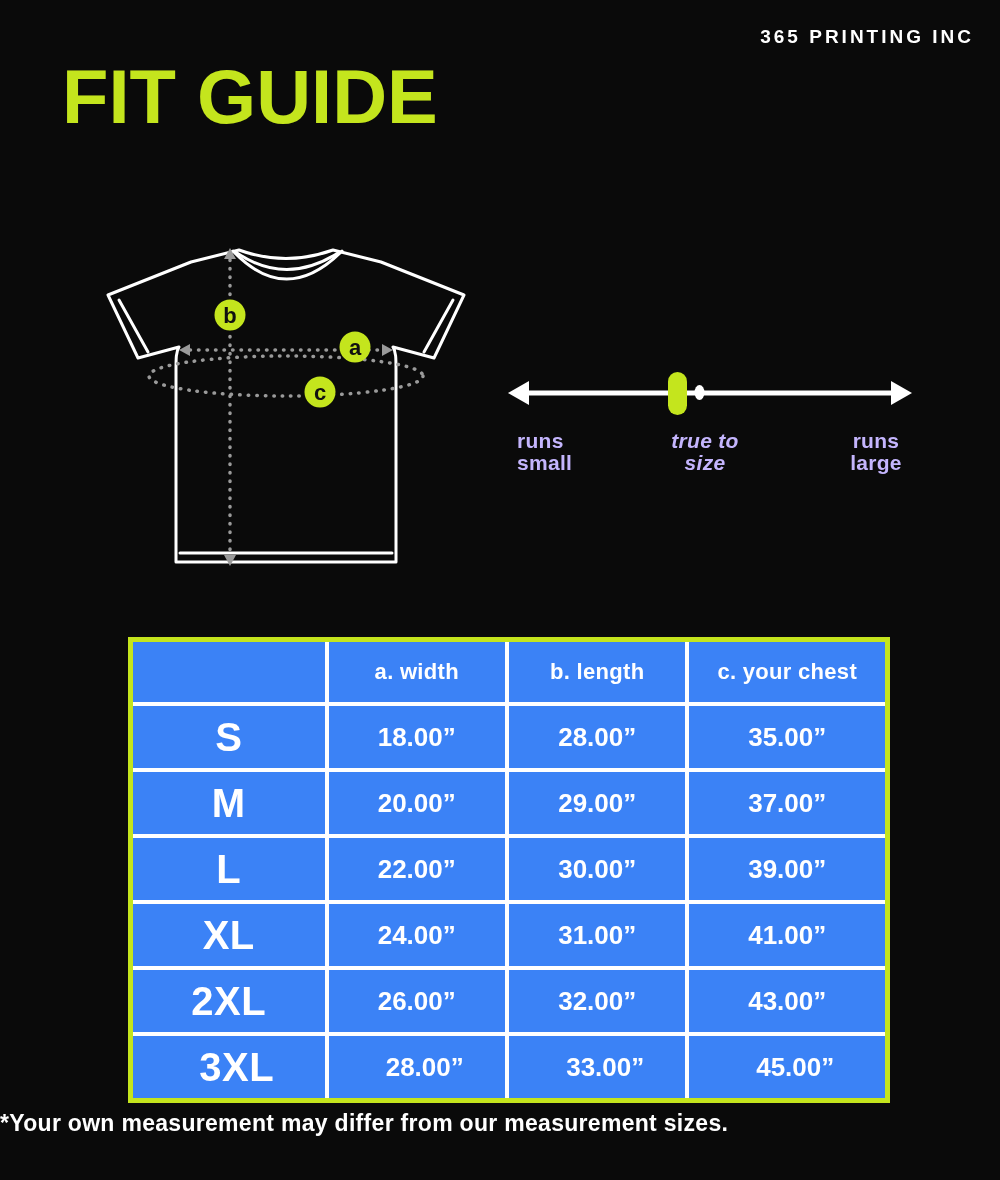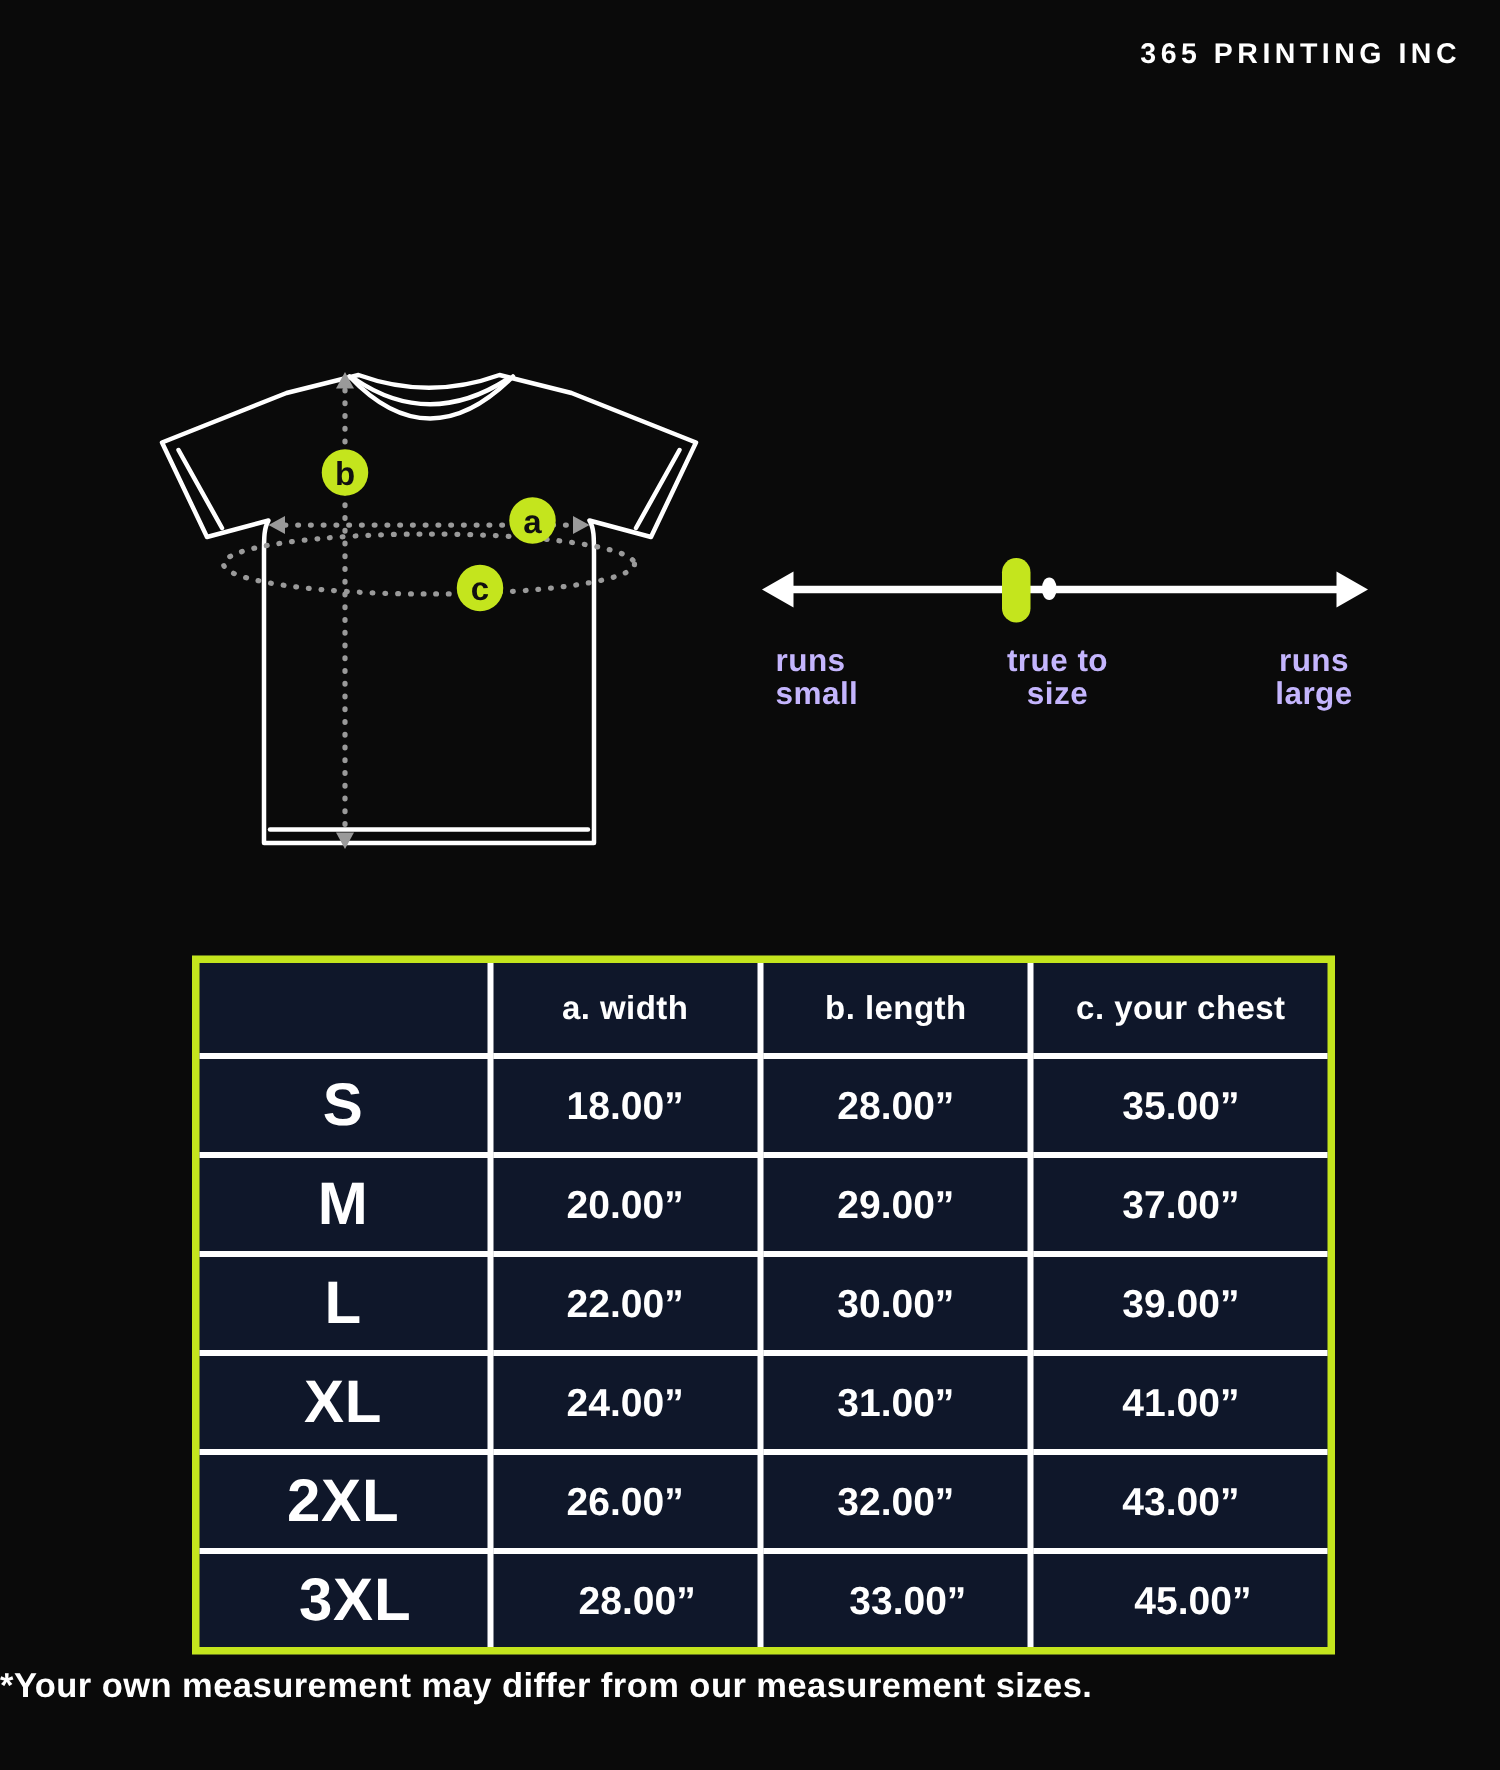--- a/index.html
+++ b/index.html
@@ -25,27 +25,27 @@
   
   .shirt-svg { position:absolute; left:93px; top:240px; }
   .scale-svg { position:absolute; left:505px; top:369px; }
   .scale-labels { position:absolute; left:505px; top:424px; width:410px; height:62px; }
   .scale-label {
     position:absolute; top:6px; font-size:21px; font-weight:800;
     line-height:1.06; letter-spacing:0.3px; color:#c4b5fd;
   }
   .scale-label span { display:block; }
   .lbl-left  { left:12px; text-align:left; }
-  .lbl-center{ left:200px; transform:translateX(-50%); text-align:center; }
+  .lbl-center{ left:200px; transform:translateX(-50%); text-align:center;font-style:italic; }
   .lbl-right { left:371px; transform:translateX(-50%); text-align:center; }
   
   .size-table {
     position:absolute; left:128px; top:637px; width:762px;
     border:5px solid #c4e51d; border-collapse:separate; border-spacing:0;
-    text-align:center; color:#fff; table-layout:fixed; background:#0f172a;
+    text-align:center; color:#fff; table-layout:fixed; background:#3b82f6;
   }
   .size-table th, .size-table td {
     border-right:4px solid #fff; border-bottom:4px solid #fff;
     padding:0; vertical-align:middle;
   }
   .size-table th:last-child, .size-table td:last-child { border-right:none; }
   .size-table tr:last-child td { border-bottom:none;padding-left:16px; }
   .size-table th { height:60px; font-size:22px; font-weight:700; letter-spacing:0.3px; }
   .size-table td { height:62px; }
   .cell-size { font-size:40px; font-weight:700; letter-spacing:0.5px; }
@@ -57,20 +57,21 @@
   }
 </style>
 </head>
 <body>
 
 <div class="page">
 
   <div class="brand">365 PRINTING INC</div>
 
   <div class="title-block">
+    <h1 class="title">FIT GUIDE</h1>
   </div>
 
   <svg class="shirt-svg" width="380" height="340" viewBox="0 0 380 340">
     <g fill="none" stroke="#ffffff" stroke-width="3" stroke-linejoin="round" stroke-linecap="round">
       <path d="M146,10 L98,22 L15,55 L45,118 L86,107 C83,112 83,118 83,130 L83,322 L303,322 L303,130
                C303,118 303,112 300,107 L341,118 L371,55 L288,22 L240,10 Q193,27 146,10 Z"></path>
       <path d="M144,13 Q193,46 245,13"></path>
       <path d="M140,11 Q193,67 249,11"></path>
       <path d="M26,60 L55,112"></path>
       <path d="M360,60 L331,112"></path>

